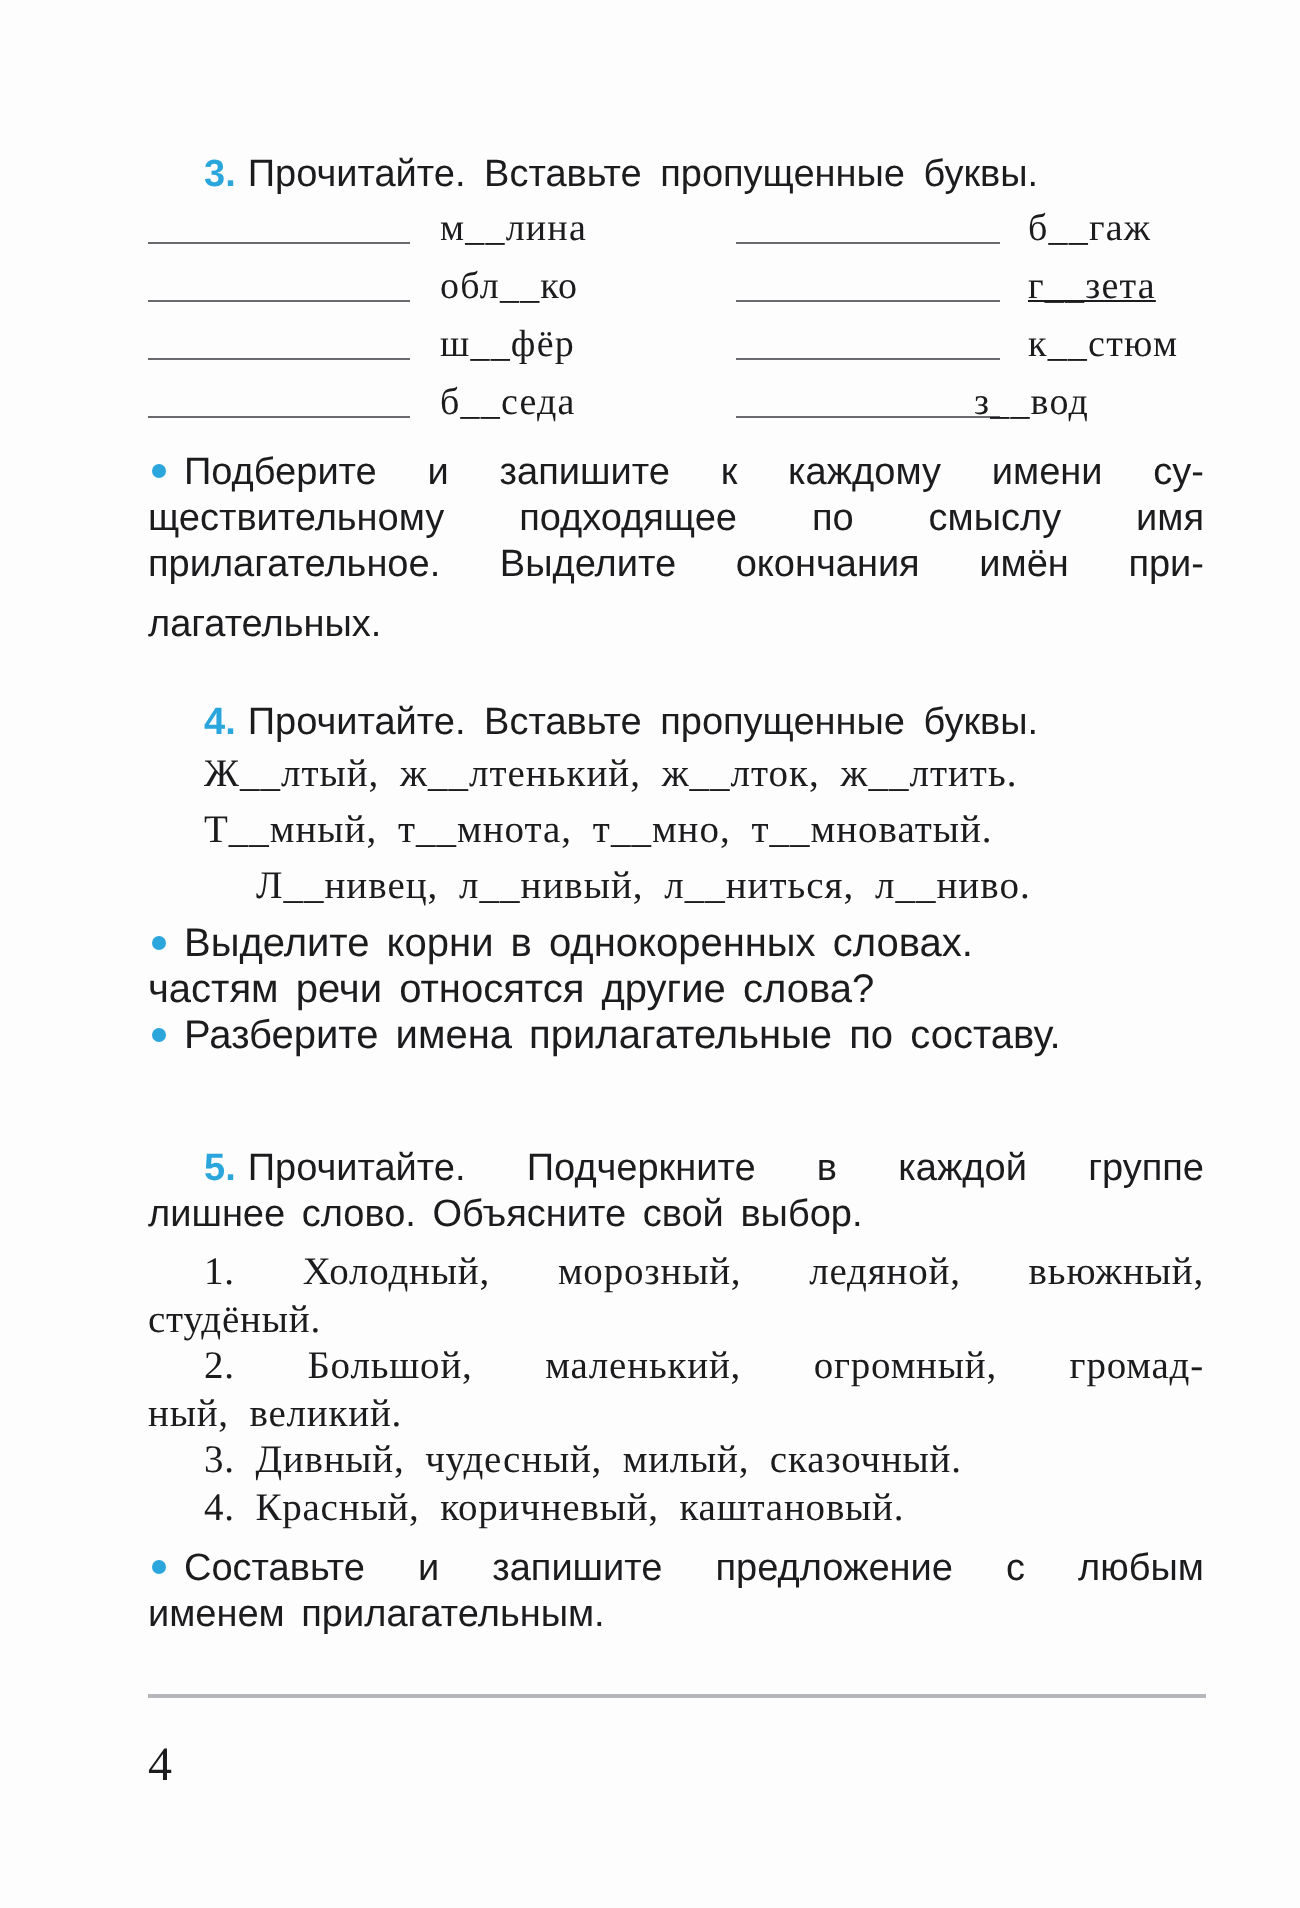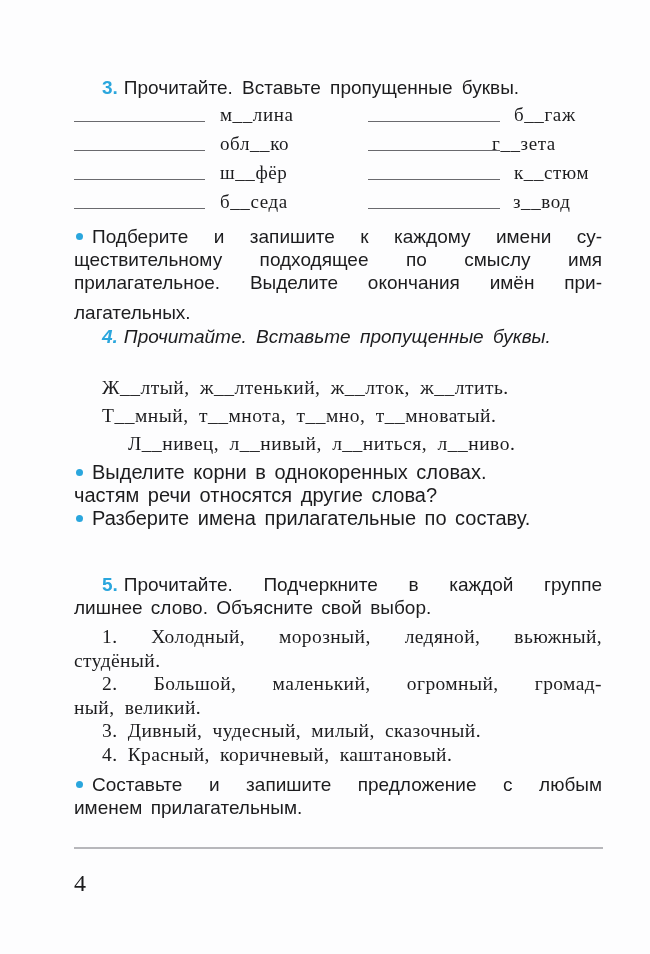--- a/index.html
+++ b/index.html
@@ -54,41 +54,41 @@
 
 <div>
   <div class="fill-line" style="left:74px; top:121px; width:131px;"></div>
   <div class="fill-word serif" style="left:220px; top:104px;">м__лина</div>
   <div class="fill-line" style="left:368px; top:121px; width:132px;"></div>
   <div class="fill-word serif" style="left:514px; top:104px;">б__гаж</div>
 
   <div class="fill-line" style="left:74px; top:150px; width:131px;"></div>
   <div class="fill-word serif" style="left:220px; top:133px;">обл__ко</div>
   <div class="fill-line" style="left:368px; top:150px; width:132px;"></div>
-  <div class="fill-word serif" style="left:492px; top:133px;">г__зета</div>
+  <div class="fill-word serif" style="left:514px; top:133px;text-decoration:underline;">г__зета</div>
 
   <div class="fill-line" style="left:74px; top:179px; width:131px;"></div>
   <div class="fill-word serif" style="left:220px; top:162px;">ш__фёр</div>
   <div class="fill-line" style="left:368px; top:179px; width:132px;"></div>
   <div class="fill-word serif" style="left:514px; top:162px;">к__стюм</div>
 
   <div class="fill-line" style="left:74px; top:208px; width:131px;"></div>
   <div class="fill-word serif" style="left:220px; top:191px;">б__седа</div>
   <div class="fill-line" style="left:368px; top:208px; width:132px;"></div>
-  <div class="fill-word serif" style="left:513px; top:191px;">з__вод</div>
+  <div class="fill-word serif" style="left:487px; top:191px;">з__вод</div>
 </div>
 
 <div class="sans abs" style="left:74px; top:225px; width:528px; font-size:19px; line-height:23px;">
   <div style="text-align:justify; text-align-last:justify; word-spacing:3px;"><span class="bullet"></span><span>Подберите и запишите к каждому имени су-</span></div>
   <div style="text-align:justify; text-align-last:justify; word-spacing:3px;">ществительному подходящее по смыслу имя</div>
   <div style="text-align:justify; text-align-last:justify; word-spacing:3px;">прилагательное. Выделите окончания имён при-</div>
   <div style="margin-top:7px;">лагательных.</div>
 </div>
 
-<div class="task-head sans" style="top:326px;font-style:italic;">
+<div class="task-head sans" style="top:351px;">
   <span class="num accent">4.</span><span>Прочитайте. Вставьте пропущенные буквы.</span>
 </div>
 
 <div class="serif-line serif" style="top:376px;">Ж__лтый, ж__лтенький, ж__лток, ж__лтить.</div>
 <div class="serif-line serif" style="top:404px;">Т__мный, т__мнота, т__мно, т__мноватый.</div>
 <div class="serif-line serif" style="top:432px;margin-left:26px;">Л__нивец, л__нивый, л__ниться, л__ниво.</div>
 
 <div class="sans abs" style="left:74px; top:461px; width:528px; font-size:20px; line-height:23px; word-spacing:3px;">
   <div><span class="bullet"></span><span>Выделите корни в однокоренных словах.</span></div>
   <div>частям речи относятся другие слова?</div>

